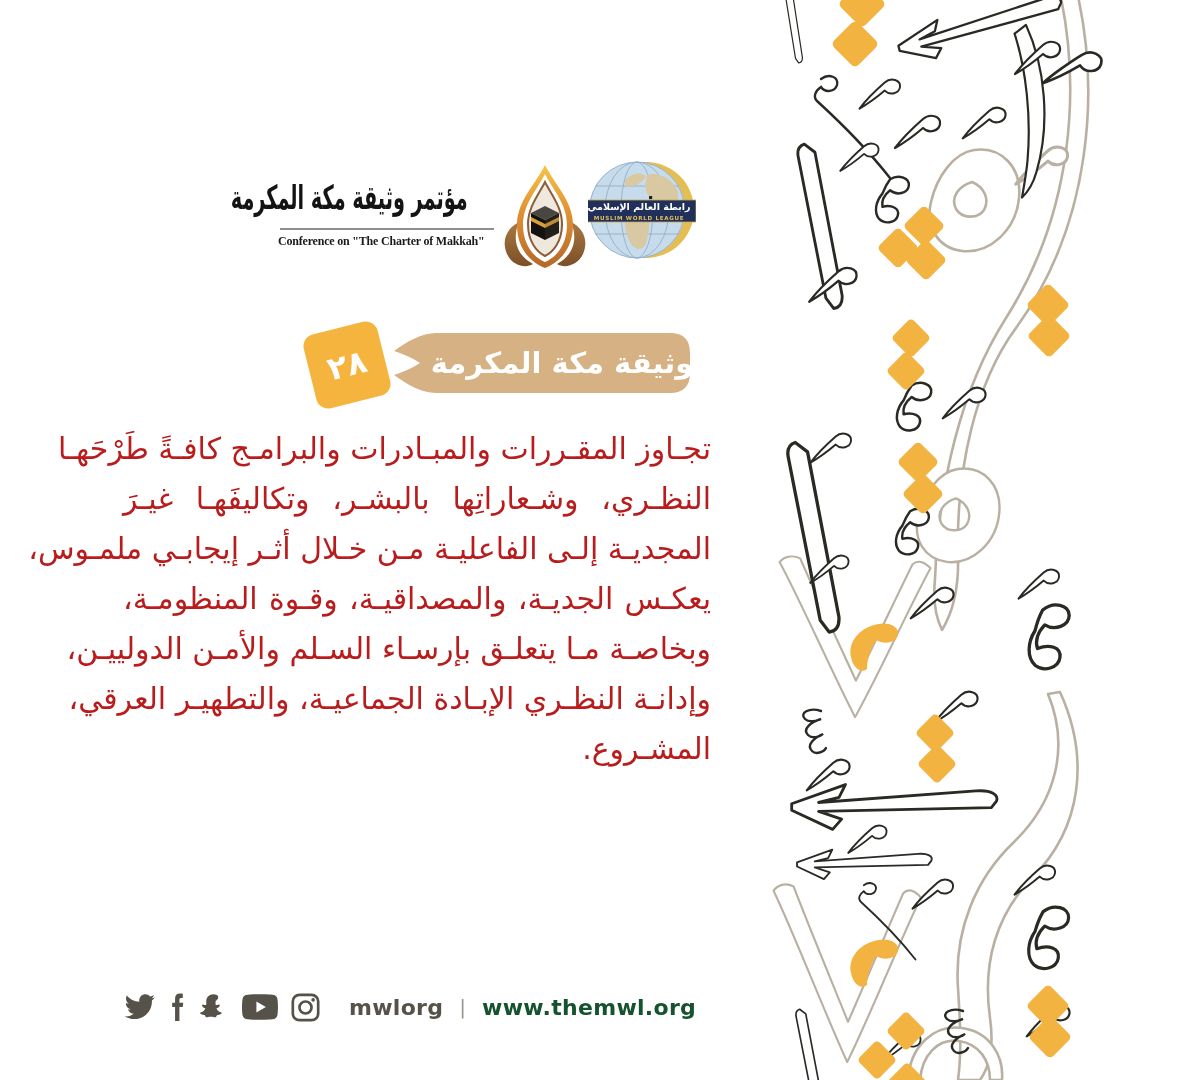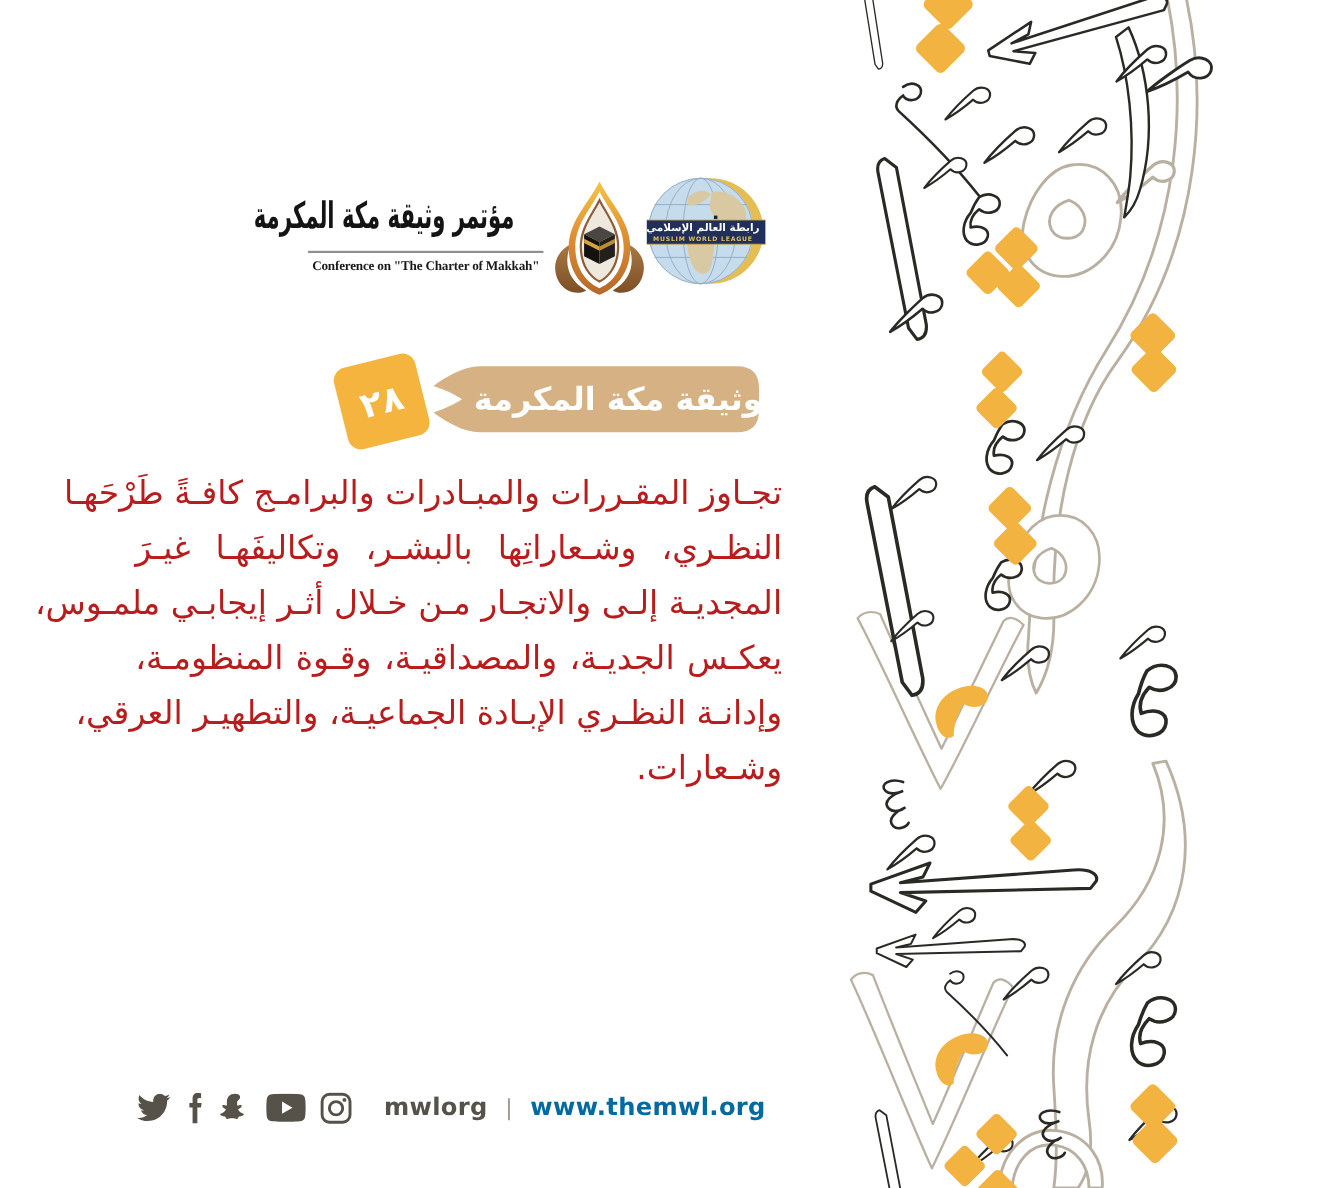--- a/index.html
+++ b/index.html
@@ -1,20 +1,20 @@
 <!DOCTYPE html>
 <html lang="ar"><head>
 <meta charset="utf-8">
 <style>
   html,body{margin:0;padding:0;background:#fff;}
   .canvas{position:relative;width:1200px;height:1080px;background:#ffffff;overflow:hidden;
           font-family:"DejaVu Sans",sans-serif;}
 
   
-  .conf-logo{position:absolute;left:278px;top:174px;width:218px;text-align:center;}
+  .conf-logo{position:absolute;left:278px;top:174px;width:218px;}
   .conf-ar{font-size:26px;font-weight:bold;color:#141414;direction:rtl;white-space:nowrap;
            transform:scale(0.74,1.28);transform-origin:center;line-height:48px;height:52px;}
   .conf-divider{height:2px;background:#8f8f8f;margin:2px 2px 4px 2px;}
   .conf-en{font-family:"Liberation Serif",serif;font-weight:bold;font-size:12px;color:#1a1a1a;
            white-space:nowrap;letter-spacing:-0.2px;}
   .leaf-logo{position:absolute;left:504px;top:164px;}
   .mwl-logo{position:absolute;left:588px;top:160px;}
   .mwl-ar{font-size:9.5px;fill:#ffffff;font-weight:bold;}
   .mwl-en{font-size:5.6px;fill:#E2BF5D;letter-spacing:0.7px;font-weight:bold;}
 
@@ -32,21 +32,21 @@
   .line{font-size:30px;color:#b91c1c;line-height:50px;height:50px;white-space:nowrap;
         text-align:justify;text-align-last:justify;}
   .line.last{text-align-last:right;}
 
   
   .footer{position:absolute;left:123px;top:984px;height:46px;display:flex;align-items:center;}
   .icon{display:flex;align-items:center;margin-right:13px;color:#575249;}
   .icon svg{display:block;}
   .handle{font-size:22px;font-weight:bold;color:#575249;margin-left:16px;letter-spacing:0.3px;}
   .sep{font-size:20px;color:#9a958d;margin:0 16px;}
-  .url{font-size:22px;font-weight:bold;color:#0369a1;letter-spacing:0.3px;}
+  .url{font-size:22px;font-weight:bold;color:#14532d;letter-spacing:0.3px;}
 
   
   .pattern{position:absolute;left:760px;top:0;}
   .ink{fill:#ffffff;stroke:#2A2A25;stroke-width:2.2;stroke-linejoin:round;}
   .inkline{fill:none;stroke:#2A2A25;stroke-width:2.4;stroke-linecap:round;}
   .tp{fill:#ffffff;stroke:#B9B0A2;stroke-width:2.6;stroke-linejoin:round;}
   .gd{fill:#F2B340;stroke:none;}
 </style>
 </head>
 <body>
@@ -115,24 +115,25 @@
     <svg class="ribbon" width="304" height="64" viewBox="0 0 304 64">
       <path fill="#D6B184" d="M46,2 H280 Q300,2 300,22 V42 Q300,62 280,62 H46
             C32,62 16,53 4,44 C16,40 24,36 30,32 C24,28 16,24 4,20 C16,11 32,2 46,2 Z"></path>
       <text x="172" y="42" text-anchor="middle" class="ribbon-text">وثيقة مكة المكرمة</text>
     </svg>
   </div>
 
   <main class="body-text" dir="rtl">
     <div class="line">تجـاوز المقـررات والمبـادرات والبرامـج كافـةً طَرْحَهـا</div>
     <div class="line">النظـري، وشـعاراتِها بالبشـر، وتكاليفَهـا غيـرَ</div>
-    <div class="line">المجديـة إلـى والاتجـار مـن خـلال أثـر إيجابـي ملمـوس،</div>
+    <div class="line">المجديـة إلـى الفاعليـة مـن خـلال أثـر إيجابـي ملمـوس،</div>
     <div class="line">يعكـس الجديـة، والمصداقيـة، وقـوة المنظومـة،</div>
+    <div class="line">وبخاصـة مـا يتعلـق بإرسـاء السـلم والأمـن الدولييـن،</div>
     <div class="line">وإدانـة النظـري الإبـادة الجماعيـة، والتطهيـر العرقي،</div>
-    <div class="line last">وشـعارات.</div>
+    <div class="line last">المشـروع.</div>
   </main>
 
   <footer class="footer">
     <span class="icon">
       <svg width="33" height="27" viewBox="0 0 24 20" fill="currentColor">
           <path d="M23.4 2.4c-.8.4-1.7.6-2.6.8.9-.6 1.6-1.5 1.9-2.5-.9.5-1.9.9-2.9 1.1C18.9.8 17.7.2 16.4.2c-2.5 0-4.6 2-4.6 4.6 0 .4 0 .7.1 1C8.1 5.6 4.8 3.8 2.6 1.1 2.2 1.8 2 2.6 2 3.4c0 1.6.8 3 2 3.8-.7 0-1.5-.2-2.1-.5v.1c0 2.2 1.6 4.1 3.7 4.5-.4.1-.8.2-1.2.2-.3 0-.6 0-.9-.1.6 1.8 2.3 3.2 4.3 3.2-1.6 1.2-3.6 2-5.7 2-.4 0-.7 0-1.1-.1 2 1.3 4.5 2.1 7.1 2.1 8.5 0 13.1-7 13.1-13.1v-.6c.9-.7 1.7-1.5 2.2-2.5z"></path>
         </svg>
     </span>
     <span class="icon">
       <svg width="16" height="29" viewBox="0 0 16 30" fill="currentColor">

